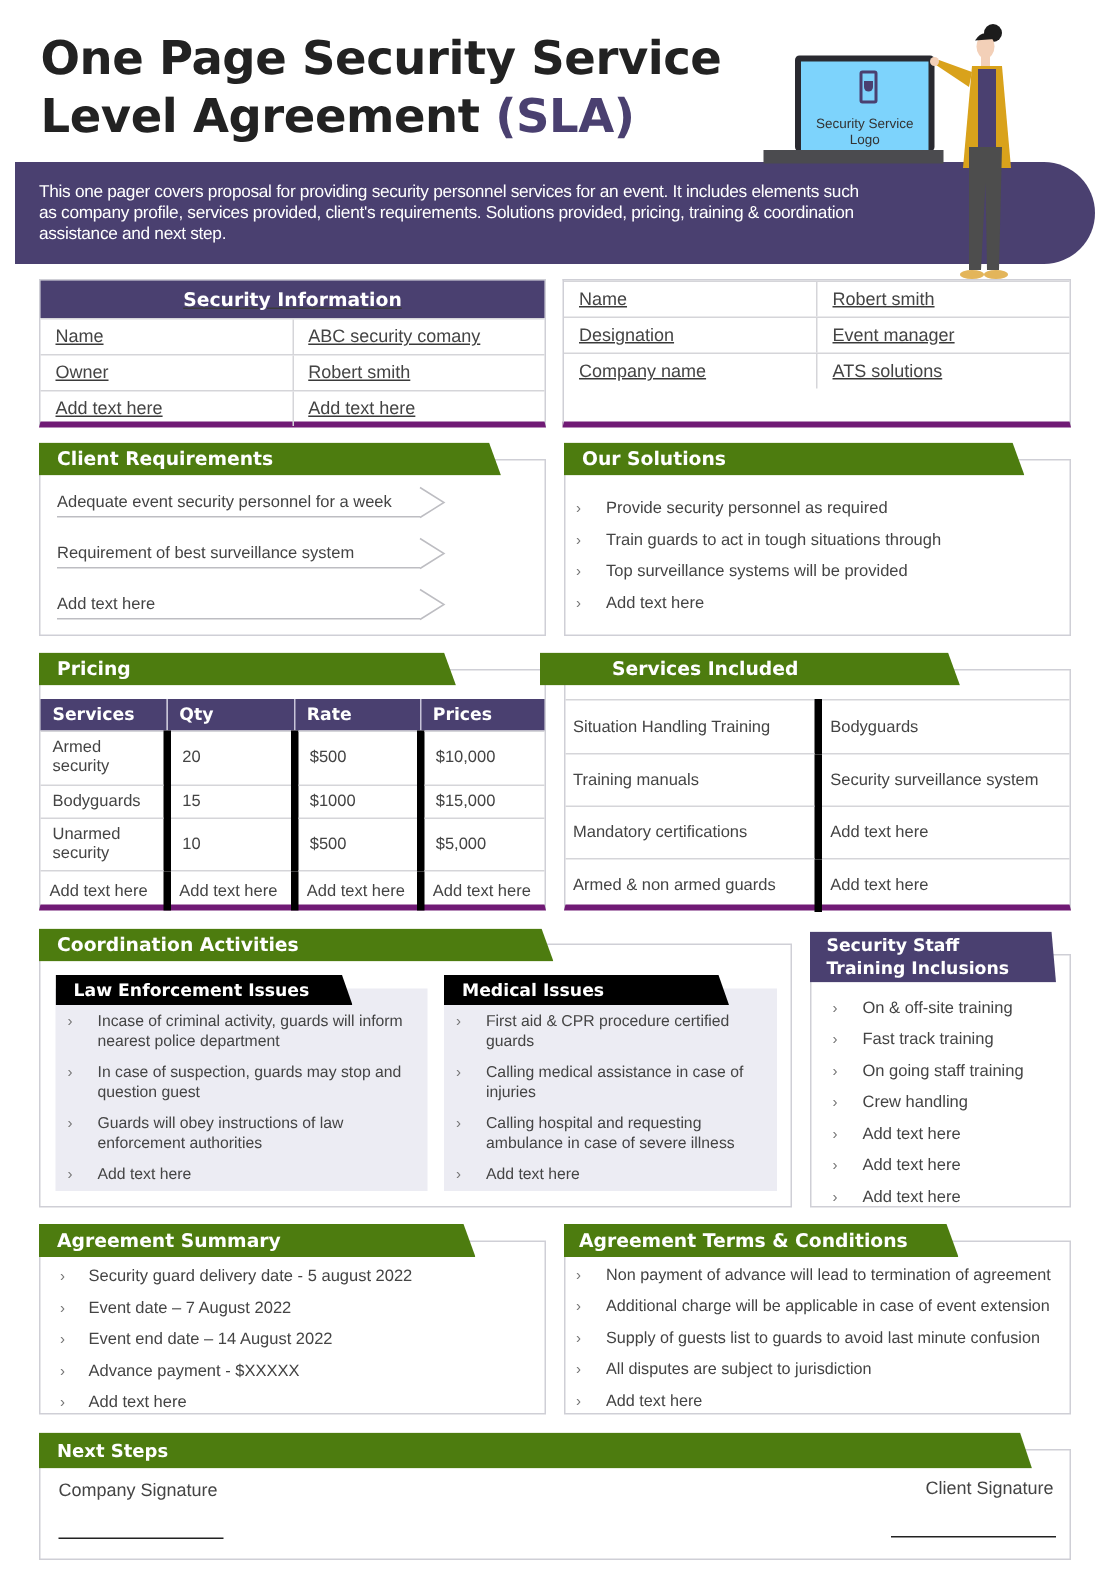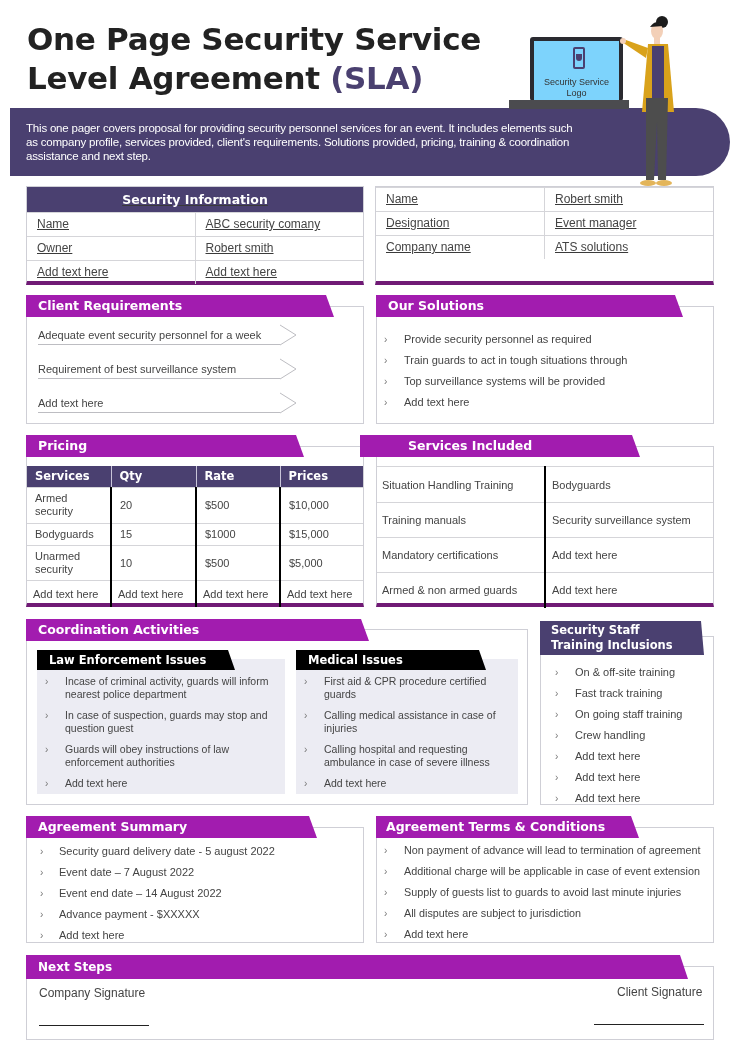--- a/index.html
+++ b/index.html
@@ -22,34 +22,34 @@
   .person { position: absolute; left: 612px; top: 12px; width: 80px; height: 176px; }
 
   
   .box { position: absolute; border: 1px solid #cfcfd6; background: #fff; }
   .tbl-head { background: #4a4070; color: #fff; font-family: "DejaVu Sans", sans-serif; font-weight: bold; font-size: 12.5px; text-align: center; height: 25px; line-height: 25px; }
   .kv-row { display: flex; height: 24px; border-top: 1px solid #d5d5d9; font-size: 12px; line-height: 23px; color: #444; }
   .kv-row span { flex: 1; padding-left: 10px; }
   .kv-row span + span { border-left: 1px solid #d5d5d9; }
   .shadow-bottom { border-bottom: 4px solid #701a75; text-decoration: underline; }
 
-  .sec-tab { position: absolute; height: 22px; background: #a21caf; color: #fff; font-family: "DejaVu Sans", sans-serif; font-weight: bold; font-size: 12.5px; line-height: 22px; padding-left: 12px; clip-path: polygon(0 0, calc(100% - 8px) 0, 100% 100%, 0 100%); }
+  .sec-tab { position: absolute; height: 22px; background: #4d7c0f; color: #fff; font-family: "DejaVu Sans", sans-serif; font-weight: bold; font-size: 12.5px; line-height: 22px; padding-left: 12px; clip-path: polygon(0 0, calc(100% - 8px) 0, 100% 100%, 0 100%); }
 
   .req-row { position: absolute; left: 38px; width: 260px; height: 22px; }
   .req-row .txt { font-size: 11px; color: #444; position: absolute; left: 0; top: 0; }
   .req-row .line { position: absolute; left: 0; top: 15px; width: 242px; border-top: 1px solid #bdbdc2; }
   .req-row svg { position: absolute; left: 240px; top: -7px; }
 
   .bullets { position: absolute; list-style: none; font-size: 11px; color: #444; }
   .bullets li { position: relative; padding-left: 28px; }
   .bullets li .chev { position: absolute; left: 8px; top: 0; color: #777; font-size: 10px; }
 
   table.grid { border-collapse: collapse; width: 100%; font-size: 11px; color: #444; }
   table.grid th { background: #4a4070; color: #fff; font-family: "DejaVu Sans", sans-serif; font-weight: bold; font-size: 11.5px; text-align: left; padding-left: 8px; height: 21px; border-right: 1px solid #c8c4d8; }
-  table.grid td { padding: 0 8px; border-top: 1px solid #d5d5d9; border-right: 2px solid #000000; }
+  table.grid td { padding: 0 8px; border-top: 1px solid #d5d5d9; border-right: 5px solid #000000; }
   table.grid td:last-child, table.grid th:last-child { border-right: none; }
 
   .subpanel { position: absolute; background: #ececf3; }
   .subtab { position: absolute; height: 20px; background: #000000; color: #fff; font-family: "DejaVu Sans", sans-serif; font-weight: bold; font-size: 11.5px; line-height: 20px; padding-left: 12px; clip-path: polygon(0 0, calc(100% - 7px) 0, 100% 100%, 0 100%); }
 
   .sig { position: absolute; font-size: 12px; color: #444; }
   .sig-line { position: absolute; border-top: 1px solid #222; width: 110px; }
 </style>
 </head>
 <body>
@@ -256,21 +256,21 @@
   <li style="padding-left:33px;"><span class="chev" style="left:14px;">›</span><span>Event end date – 14 August 2022</span></li>
   <li style="padding-left:33px;"><span class="chev" style="left:14px;">›</span><span>Advance payment -  $XXXXX</span></li>
   <li style="padding-left:33px;"><span class="chev" style="left:14px;">›</span><span>Add text here</span></li>
 </ul>
 
 <div class="box" style="left:376px; top:827px; width:338px; height:116px;"></div>
 <div class="sec-tab" style="left:376px; top:816px; width:263px; padding-left:10px;">Agreement Terms &amp; Conditions</div>
 <ul class="bullets" style="left:376px; top:840px; width:338px; line-height:21px; font-size:10.8px;">
   <li><span class="chev">›</span><span>Non  payment of advance will lead to termination  of agreement</span></li>
   <li><span class="chev">›</span><span>Additional charge will be applicable  in  case of event extension</span></li>
-  <li><span class="chev">›</span><span>Supply of guests list to guards to avoid last minute  injuries</span></li>
+  <li><span class="chev">›</span><span>Supply of guests list to guards to avoid last minute  confusion</span></li>
   <li><span class="chev">›</span><span>All disputes are subject to jurisdiction</span></li>
   <li><span class="chev">›</span><span>Add text here</span></li>
 </ul>
 
 <div class="box" style="left:26px; top:966px; width:688px; height:74px;"></div>
 <div class="sec-tab" style="left:26px; top:955px; width:662px; height:24px; line-height:24px; font-size:12px;">Next Steps</div>
 <span class="sig" style="left:39px; top:986px;">Company Signature</span>
 <div class="sig-line" style="left:39px; top:1025px;"></div>
 <span class="sig" style="left:617px; top:985px;">Client Signature</span>
 <div class="sig-line" style="left:594px; top:1024px;"></div>

